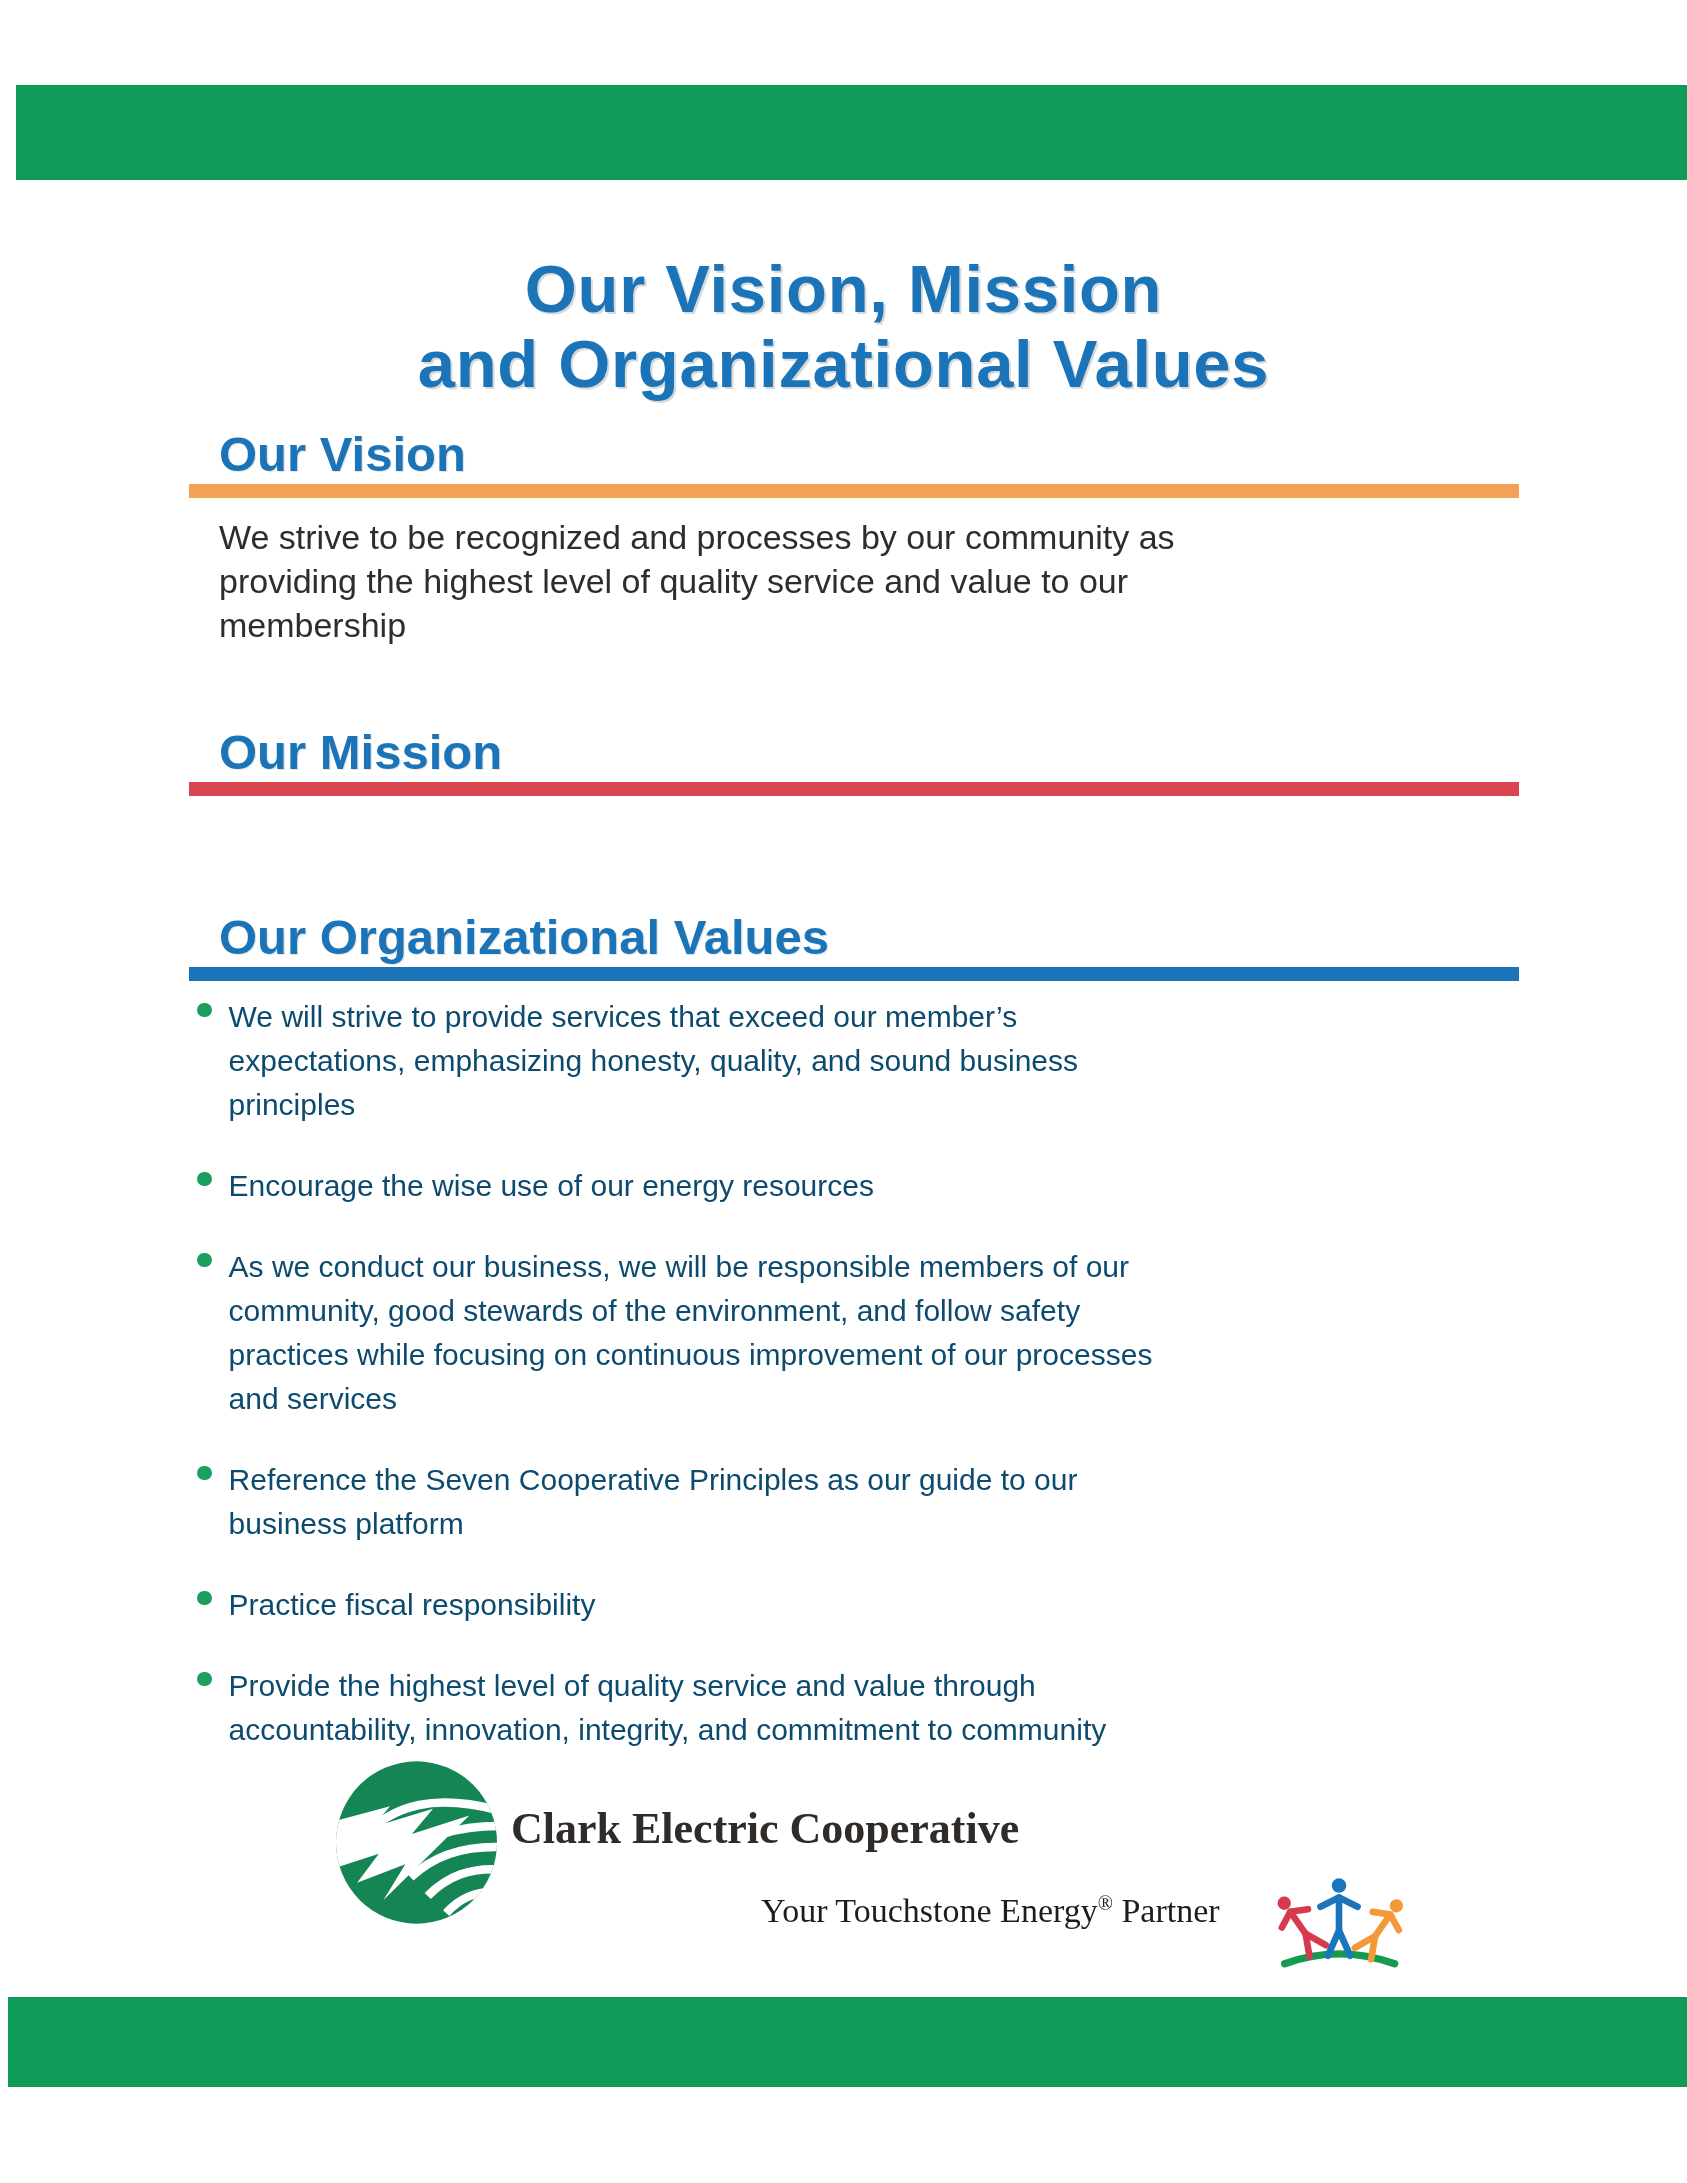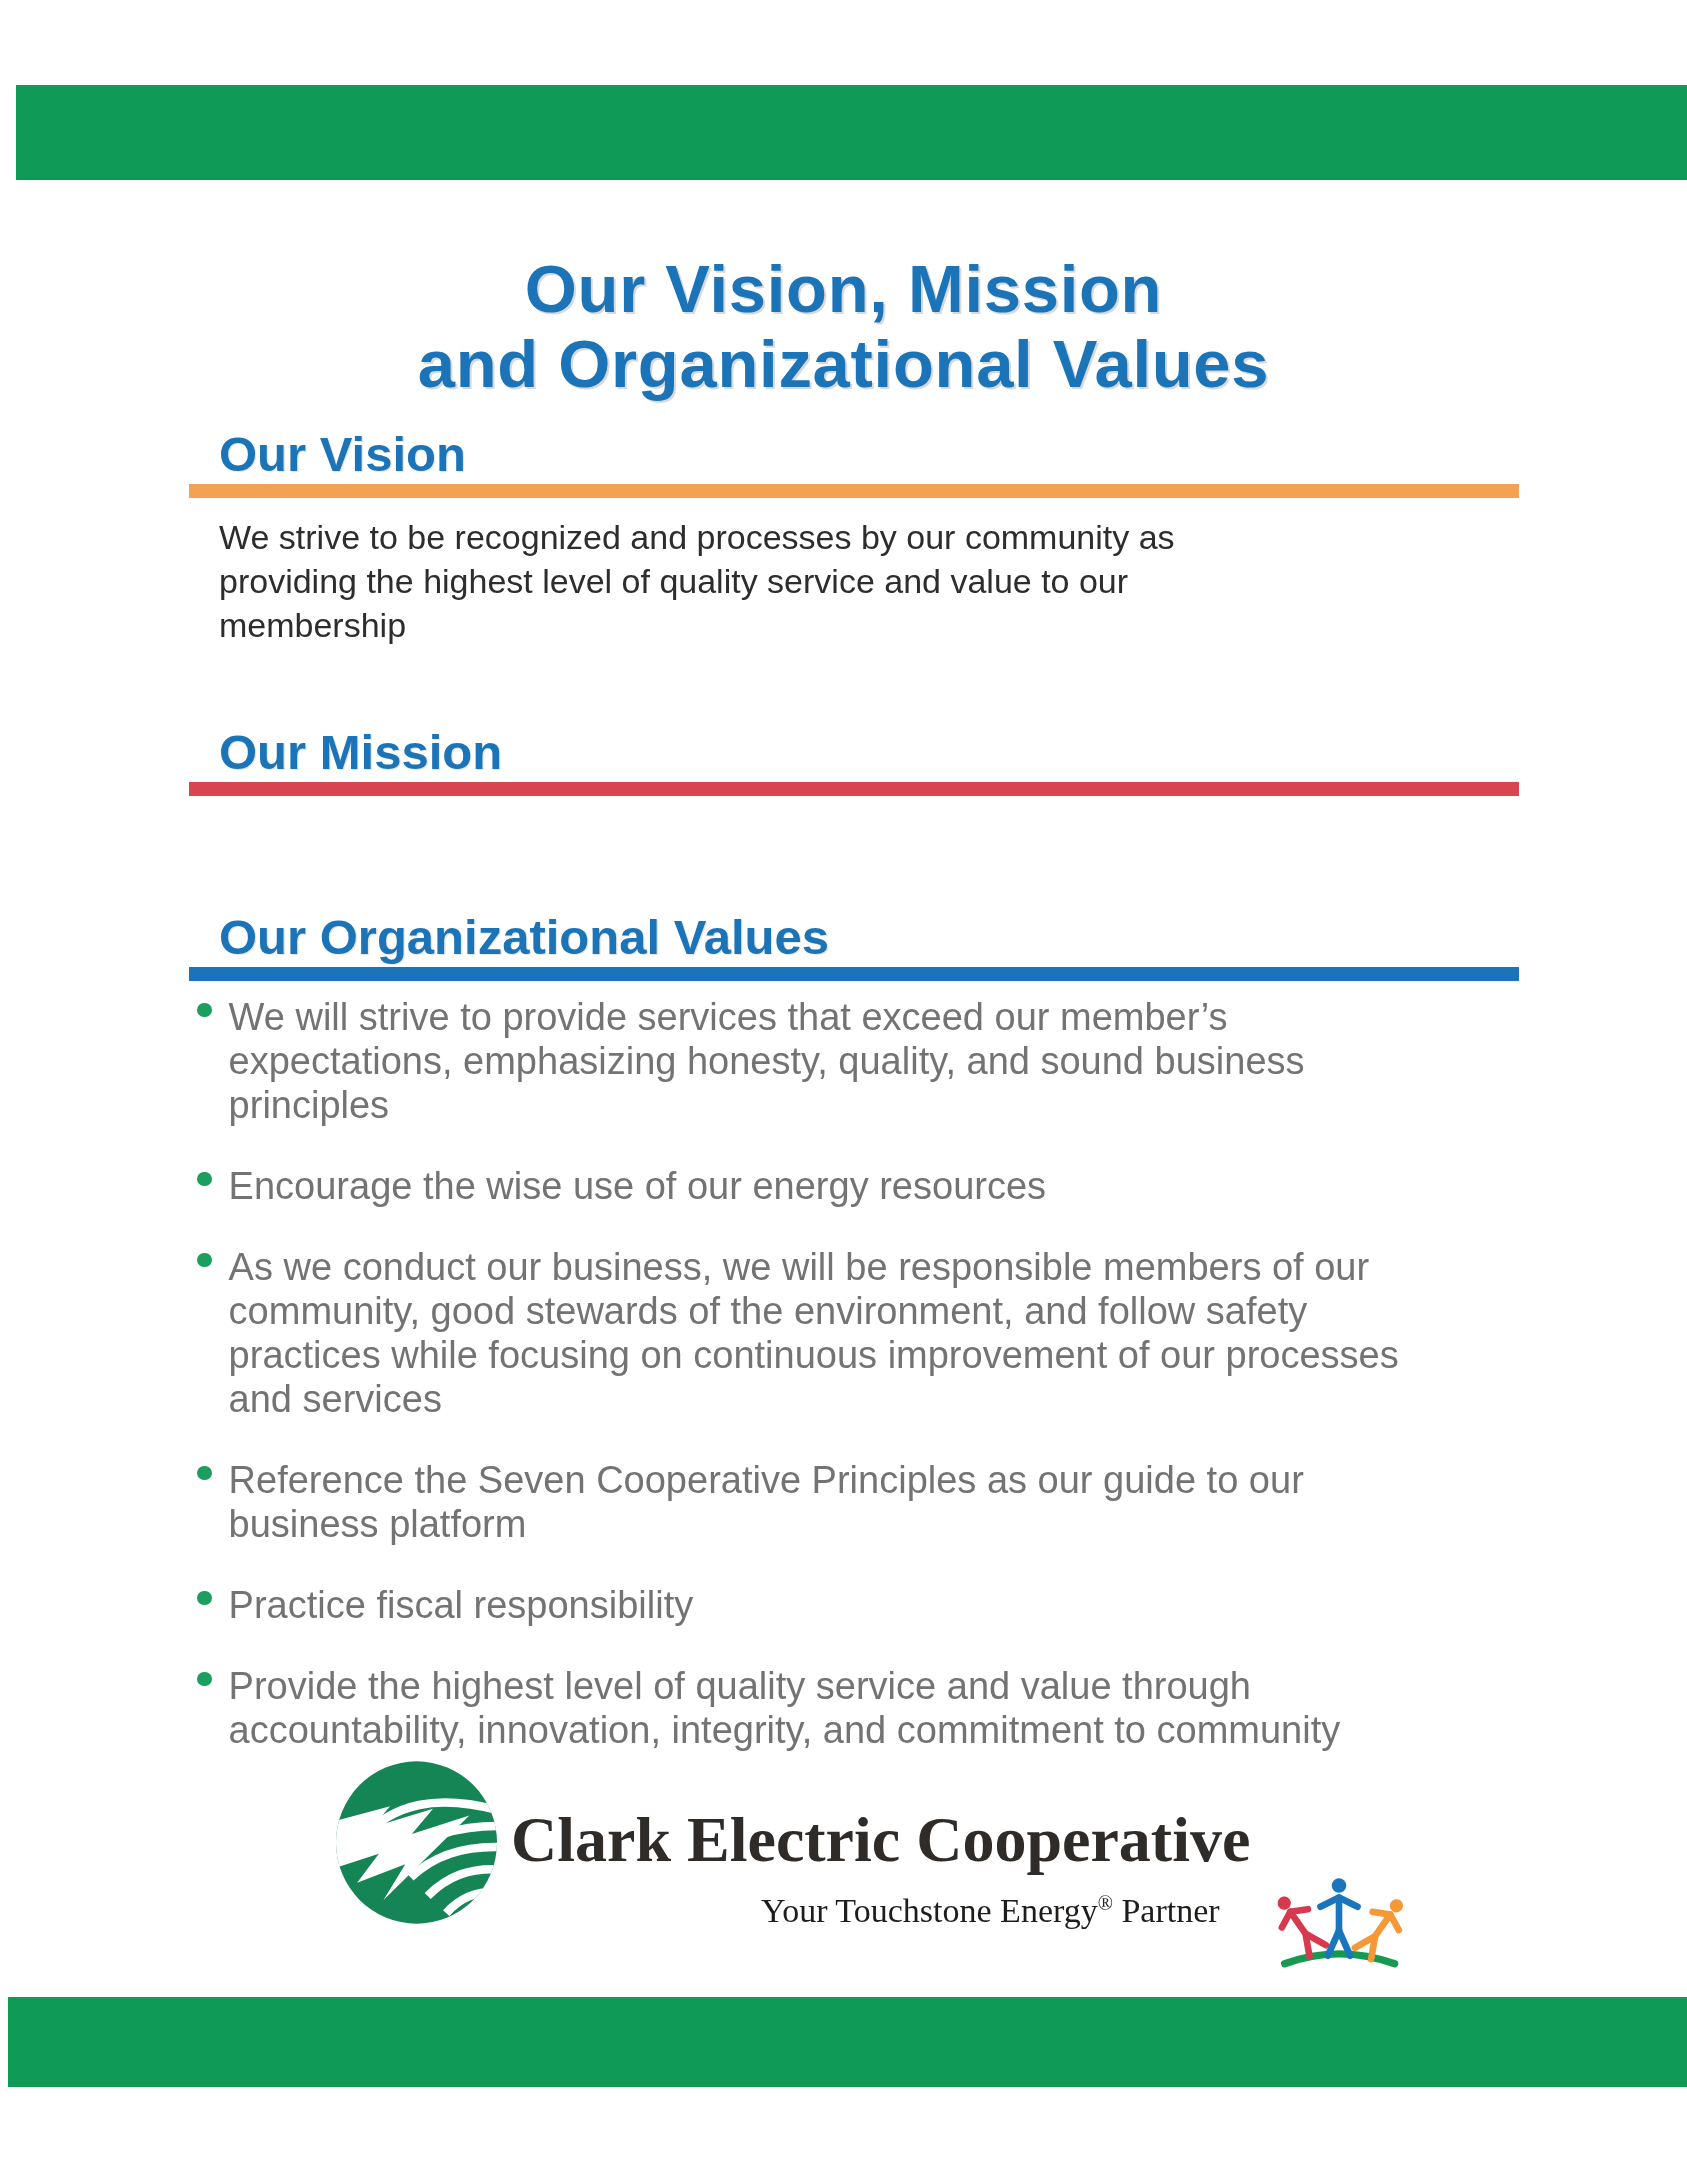--- a/index.html
+++ b/index.html
@@ -45,29 +45,29 @@
     margin:17px 0 0 30px;
     font-size:34px;line-height:44px;
     white-space:pre-line;
     color:#2d2d2d;
   }
 
   
   .bullet-list{list-style:none;margin:13.2px 0 0 8px;padding:0;}
   .bullet-item{display:flex;align-items:flex-start;margin-bottom:37px;}
   .bullet-dot{flex:0 0 auto;width:14.6px;height:14.6px;border-radius:50%;background:#1c9e5e;margin:8px 17px 0 0;}
-  .bullet-text{font-size:38px;line-height:44px;white-space:pre-line;color:#737373;}
+  .bullet-text{font-size:30px;line-height:44px;white-space:pre-line;color:#0c4a6e;}
 
   
   .footer-logo{position:absolute;top:1757px;left:334px;width:1125px;height:225px;}
   .logo-oval{position:absolute;top:3.3px;left:0;width:165px;height:165px;}
   .brand-wordmark{
     position:absolute;top:46px;left:177px;
     font-family:"Liberation Serif", serif;
-    font-size:64px;font-weight:700;
+    font-size:44px;font-weight:700;
     color:#2e2b28;white-space:nowrap;
     letter-spacing:0px;
   }
   .tagline{
     position:absolute;top:135px;left:427px;
     font-family:"Liberation Serif", serif;
     font-size:34px;color:#1f1d1b;white-space:nowrap;
   }
   .tagline sup{font-size:20px;}
   .touchstone-icon{position:absolute;top:114px;left:932px;width:146px;height:106px;}

